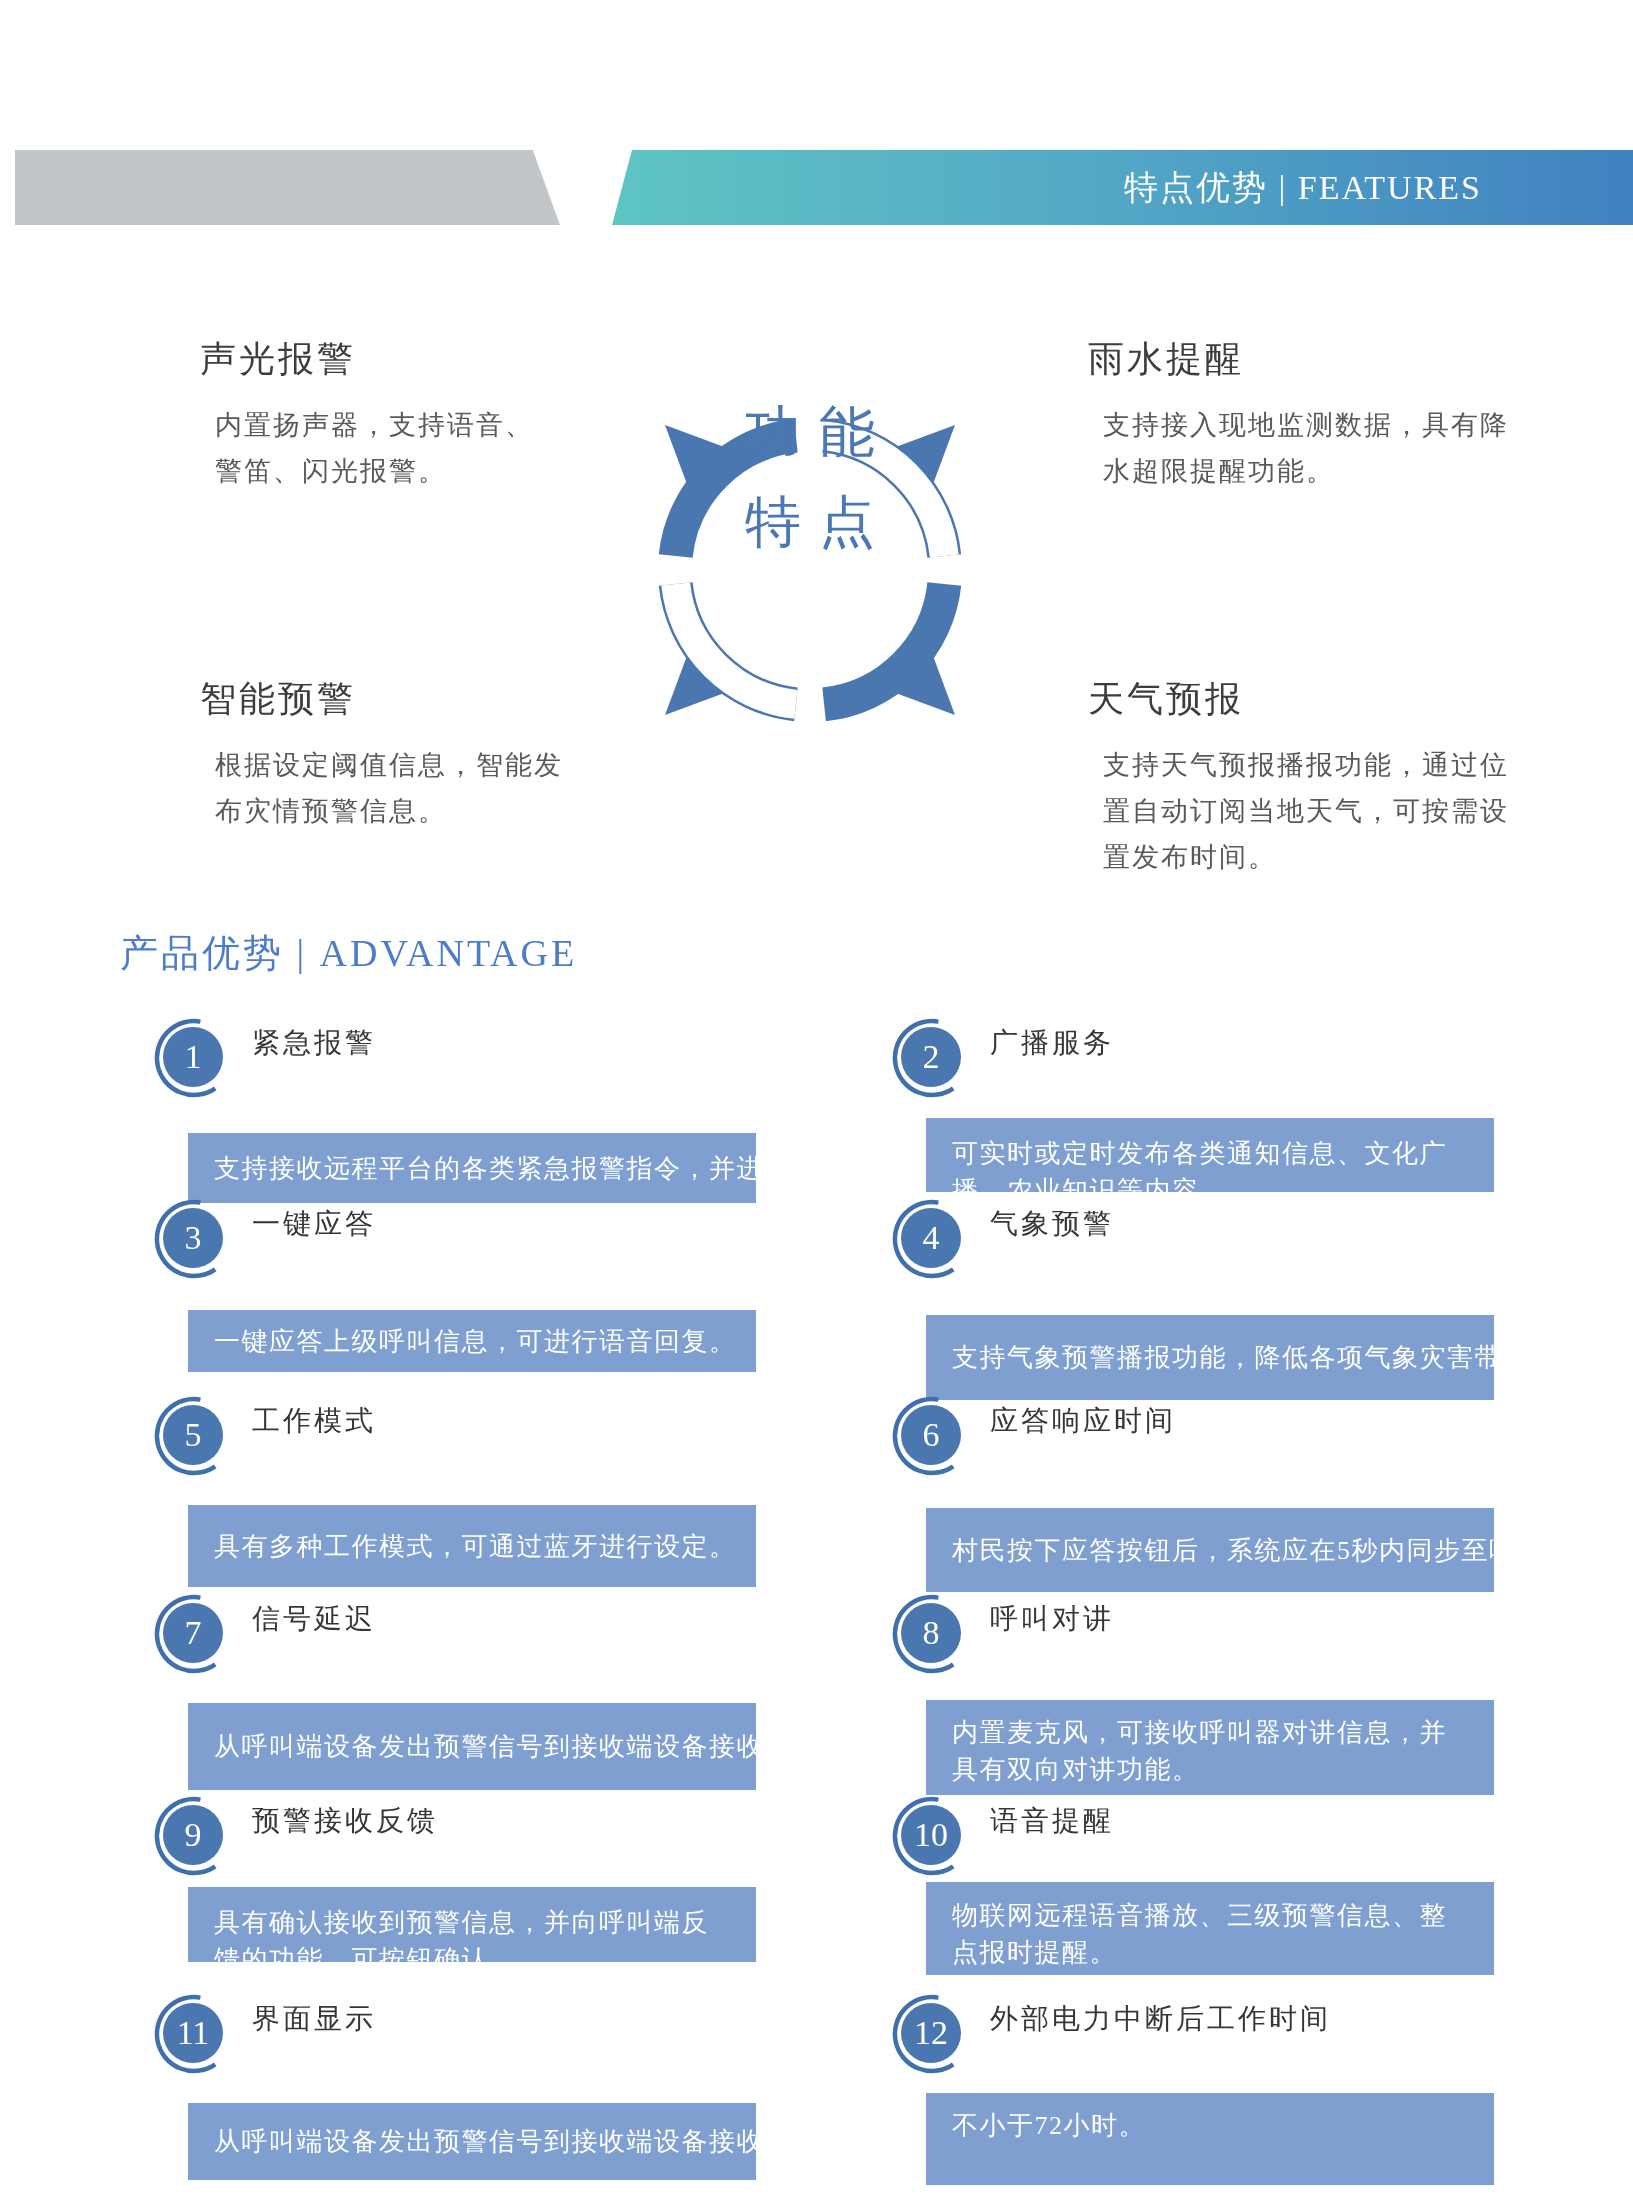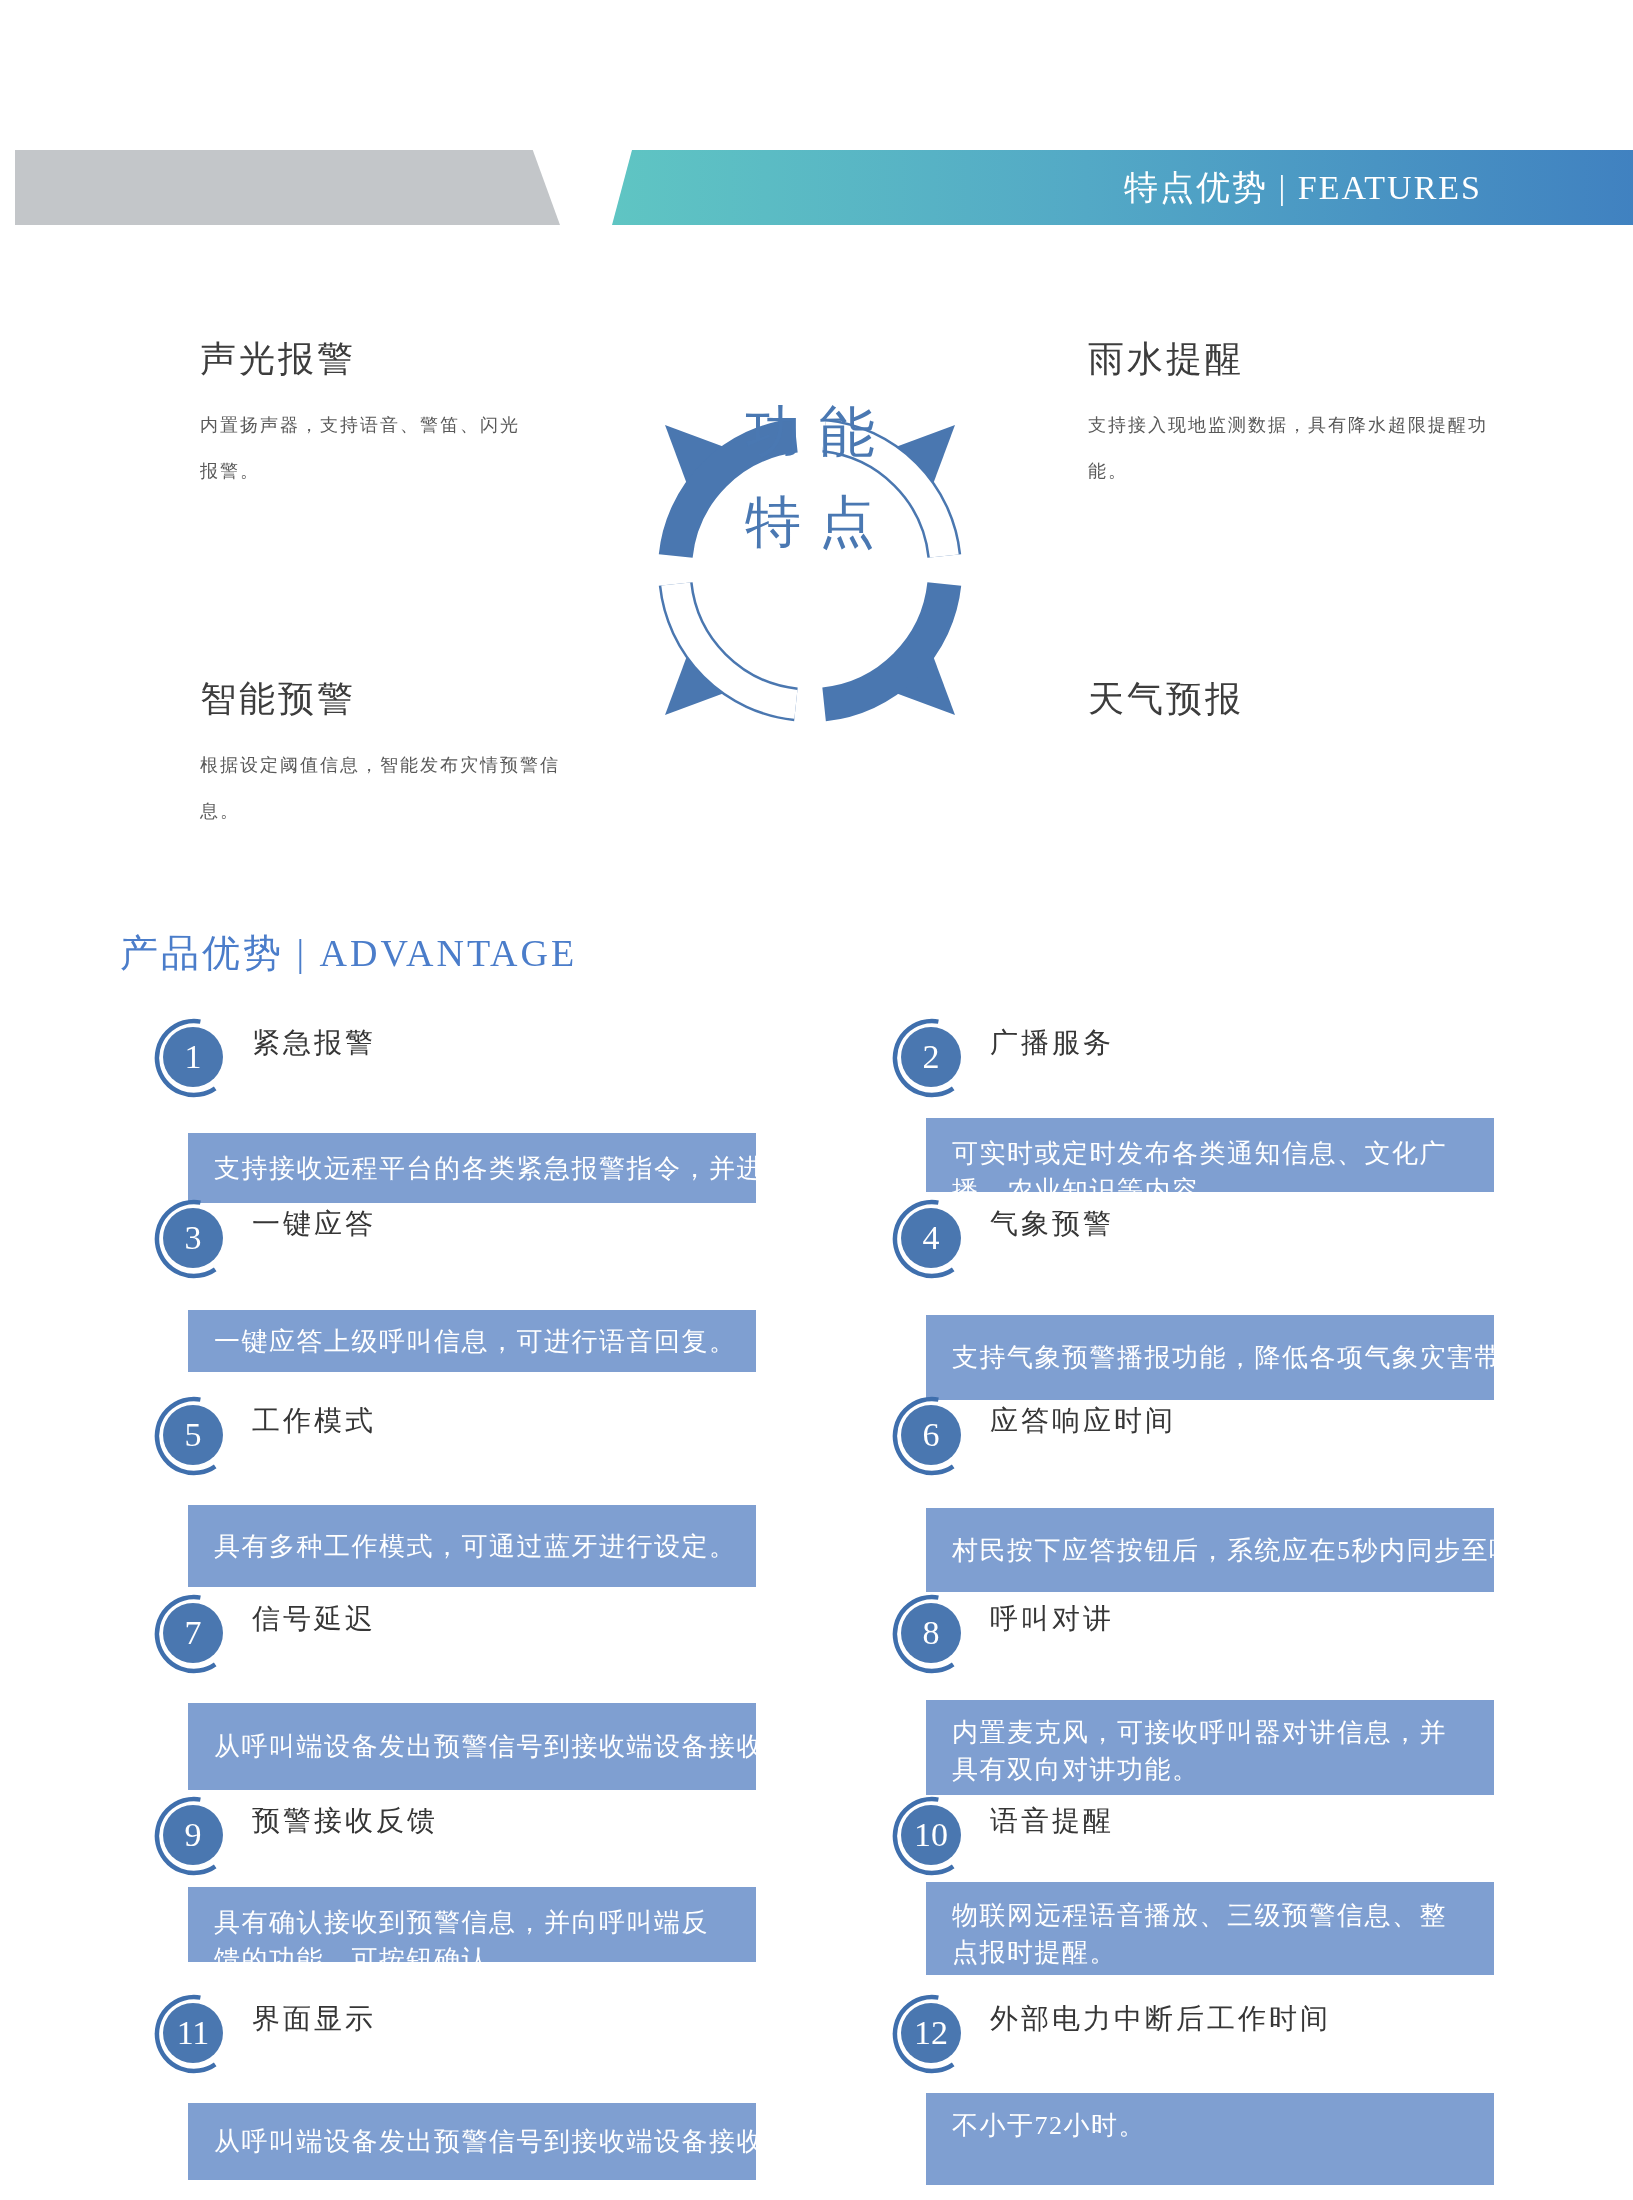--- a/index.html
+++ b/index.html
@@ -10,21 +10,21 @@
   .band-gray{position:absolute;left:15px;top:150px;width:545px;height:75px;
              background:#c3c6c9;clip-path:polygon(0 0,95% 0,100% 100%,0 100%);}
   .band-teal{position:absolute;left:612px;top:150px;width:1055px;height:75px;
              background:linear-gradient(90deg,#5fc5c3 0%,#53a9c6 45%,#3f7fc0 100%);
              clip-path:polygon(20px 0,100% 0,100% 100%,0 100%);}
   .band-title{position:absolute;right:0;top:0;height:75px;line-height:75px;
               padding-right:185px;color:#ffffff;font-size:34px;letter-spacing:2px;white-space:nowrap;}
 
   
   .feat-title{position:absolute;font-size:36px;color:#3d3d3d;letter-spacing:3px;white-space:nowrap;}
-  .feat-desc{position:absolute;font-size:18px;color:#595959;line-height:46px;letter-spacing:2px;}
+  .feat-desc{position:absolute;font-size:27px;color:#595959;line-height:46px;letter-spacing:2px;margin-left:15px;}
   .ft1{left:200px;top:335px}.fd1{left:200px;top:402px;width:320px}
   .ft2{left:1088px;top:335px}.fd2{left:1088px;top:402px;width:430px}
   .ft3{left:200px;top:675px}.fd3{left:200px;top:742px;width:360px}
   .ft4{left:1088px;top:675px}.fd4{left:1088px;top:742px;width:410px}
 
   
   .circle-wrap{position:absolute;left:635px;top:395px;width:350px;height:350px;}
   .circle-text{position:absolute;left:635px;top:395px;width:350px;height:350px;
                display:flex;flex-direction:column;align-items:center;
                gap:14px;font-size:56px;color:#4a78b2;letter-spacing:18px;text-indent:18px;}
@@ -81,20 +81,21 @@
   <div class="feat-title ft1">声光报警</div>
   <div class="feat-desc fd1">内置扬声器，支持语音、警笛、闪光报警。</div>
 
   <div class="feat-title ft2">雨水提醒</div>
   <div class="feat-desc fd2">支持接入现地监测数据，具有降水超限提醒功能。</div>
 
   <div class="feat-title ft3">智能预警</div>
   <div class="feat-desc fd3">根据设定阈值信息，智能发布灾情预警信息。</div>
 
   <div class="feat-title ft4">天气预报</div>
+  <div class="feat-desc fd4">支持天气预报播报功能，通过位置自动订阅当地天气，可按需设置发布时间。</div>
 
   <div class="circle-wrap">
     <svg width="350" height="350" viewBox="0 0 350 350">
 
       <polygon points="30,30 56.3,100.8 100.8,56.3" fill="#4a77b0"></polygon>
       <polygon points="320,30 249.2,56.3 293.7,100.8" fill="#4a77b0"></polygon>
       <polygon points="320,320 293.7,249.2 249.2,293.7" fill="#4a77b0"></polygon>
       <polygon points="30,320 100.8,293.7 56.3,249.2" fill="#4a77b0"></polygon>
 
       <path d="M 40.7 160.9 A 135 135 0 0 1 160.9 40.7" fill="none" stroke="#4a77b0" stroke-width="34"></path>

